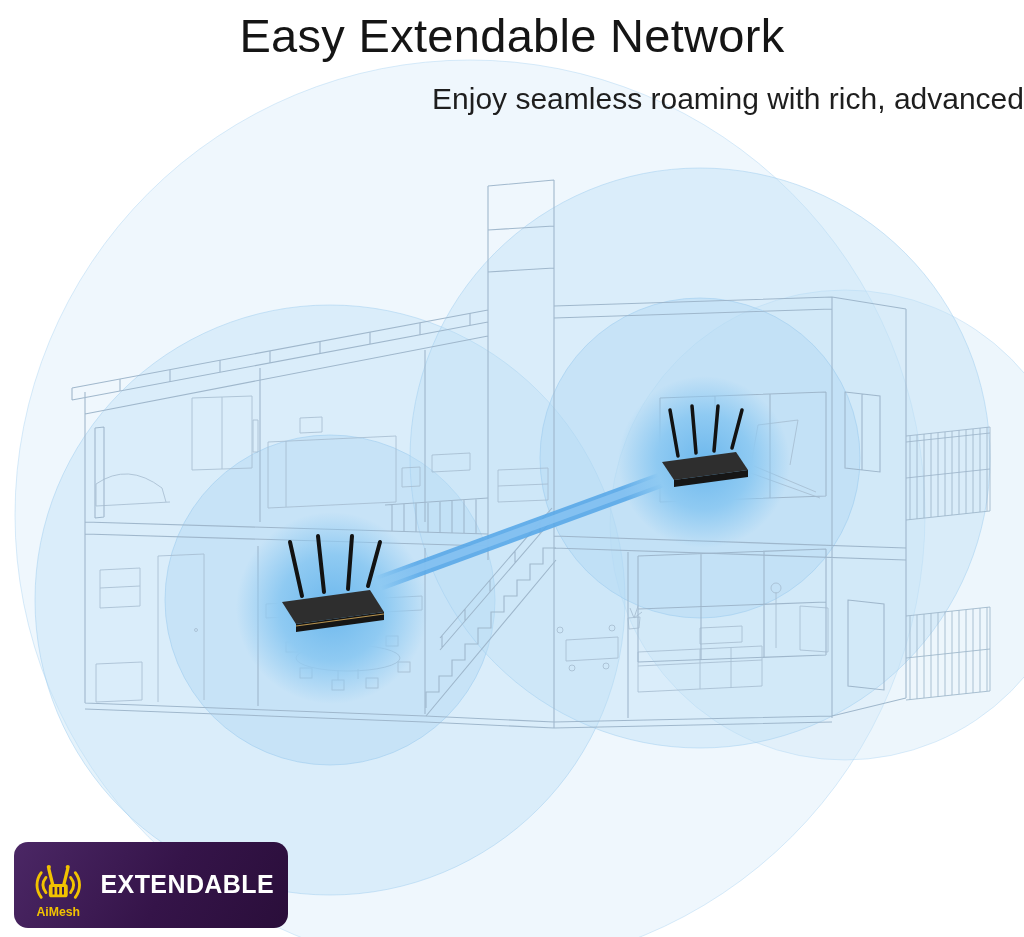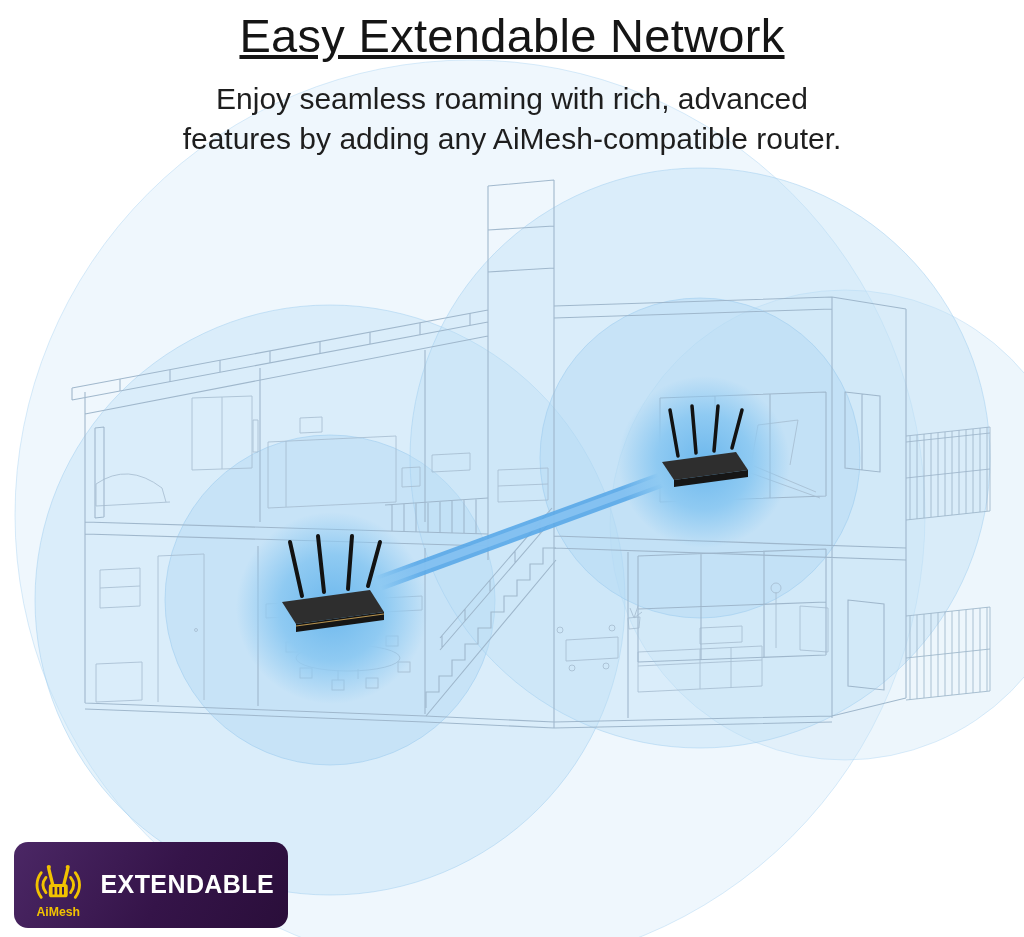--- a/index.html
+++ b/index.html
@@ -1,40 +1,39 @@
 <!DOCTYPE html>
 <html><head>
 <meta charset="utf-8">
 <style>
   html,body{margin:0;padding:0;background:#fff;}
   .page{position:relative;width:1024px;height:937px;background:#ffffff;overflow:hidden;
         font-family:"Liberation Sans",sans-serif;}
   .page-title{position:relative;z-index:2;margin:8px 0 0;text-align:center;
-        font-size:47px;font-weight:400;color:#151515;letter-spacing:.3px;text-decoration:underline;}
-  .page-subtitle{position:relative;z-index:2;margin:16px 0 0;text-align:center;
+        font-size:47px;font-weight:400;color:#151515;letter-spacing:.3px;}
+  .page-subtitle{position:relative;z-index:2;margin:16px 0 0;text-align:right;
         font-size:30px;font-weight:400;color:#1e1e1e;line-height:1.32;}
   .page-subtitle span{display:block;}
   .house-svg{position:absolute;left:0;top:0;z-index:1;}
   .badge{position:absolute;left:14px;top:842px;width:274px;height:86px;z-index:3;
         background:linear-gradient(120deg,#4b2765 0%,#351449 55%,#2a0e3a 100%);
         border-radius:14px;display:flex;align-items:center;gap:12px;
         padding:0 14px;box-sizing:border-box;}
   .badge-labels{display:flex;flex-direction:column;color:#ffffff;font-weight:700;
         font-size:25px;letter-spacing:.4px;line-height:1.18;}
   .aimesh-text{font-family:"Liberation Sans",sans-serif;font-weight:700;font-size:13px;}
 </style>
 </head>
 <body>
 
 <div class="page">
 
   <h1 class="page-title">Easy Extendable Network</h1>
   <p class="page-subtitle">
     <span>Enjoy seamless roaming with rich, advanced</span>
-    <span>features by adding any AiMesh-compatible router.</span>
   </p>
 
   <svg class="house-svg" width="1024" height="937" viewBox="0 0 1024 937">
     <defs>
       <radialGradient id="glow" cx="50%" cy="50%" r="50%">
         <stop offset="0%" stop-color="#6db8ed"></stop>
         <stop offset="55%" stop-color="#8fcaf2"></stop>
         <stop offset="100%" stop-color="#8fcaf2" stop-opacity="0"></stop>
       </radialGradient>
     </defs>

